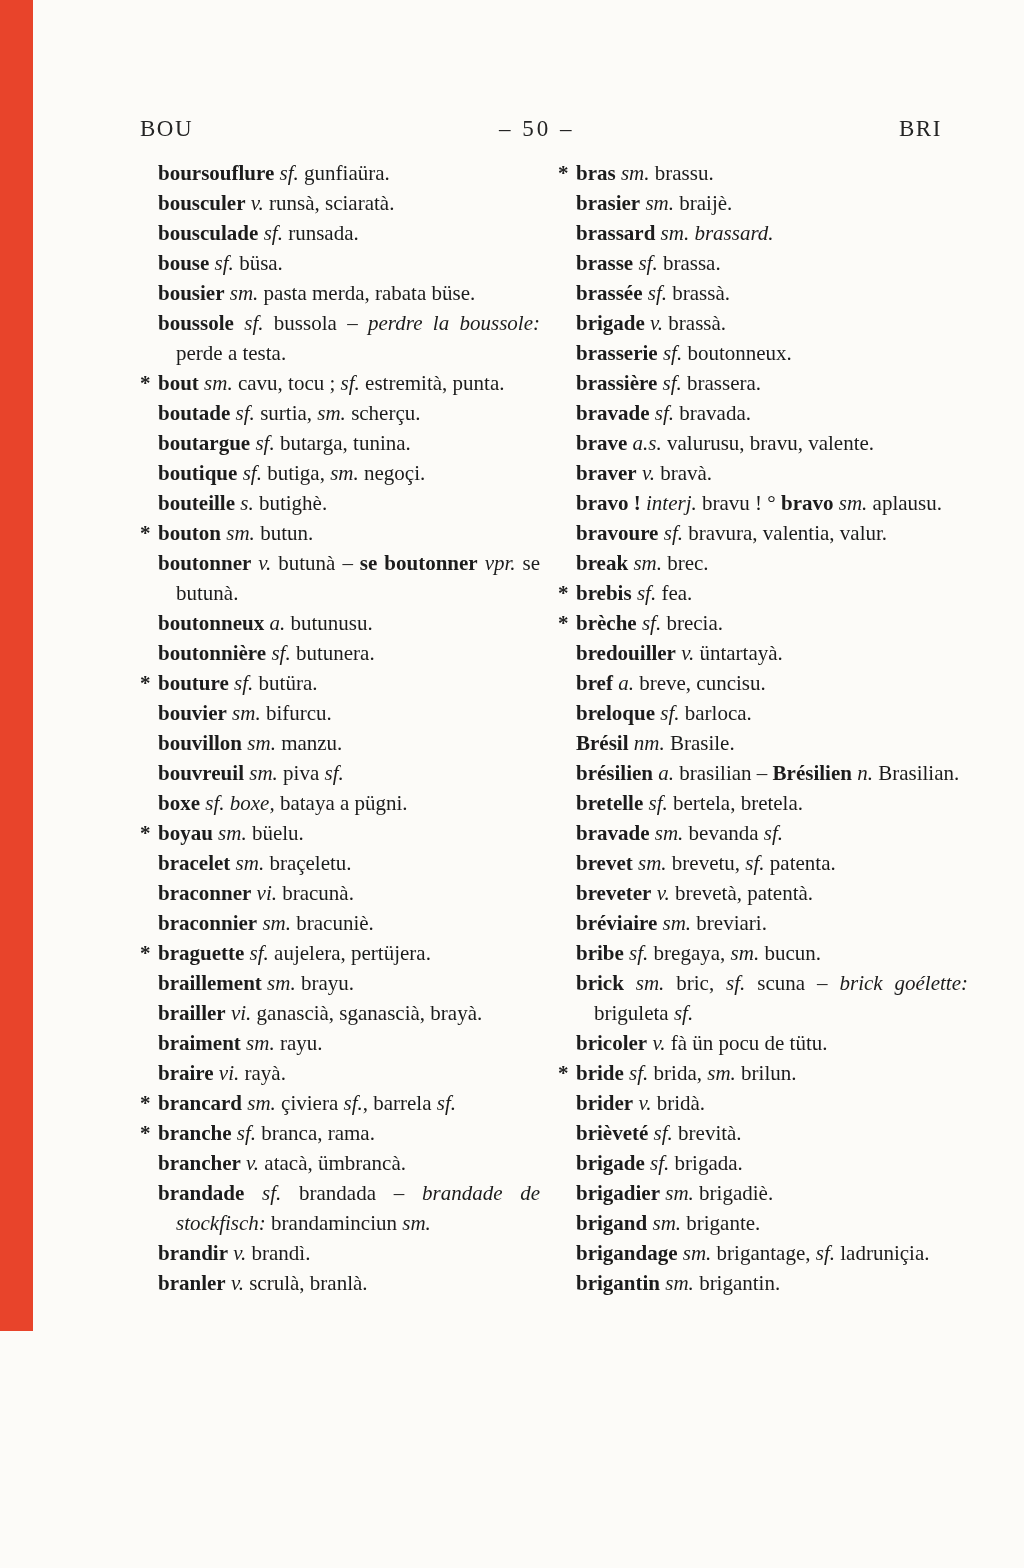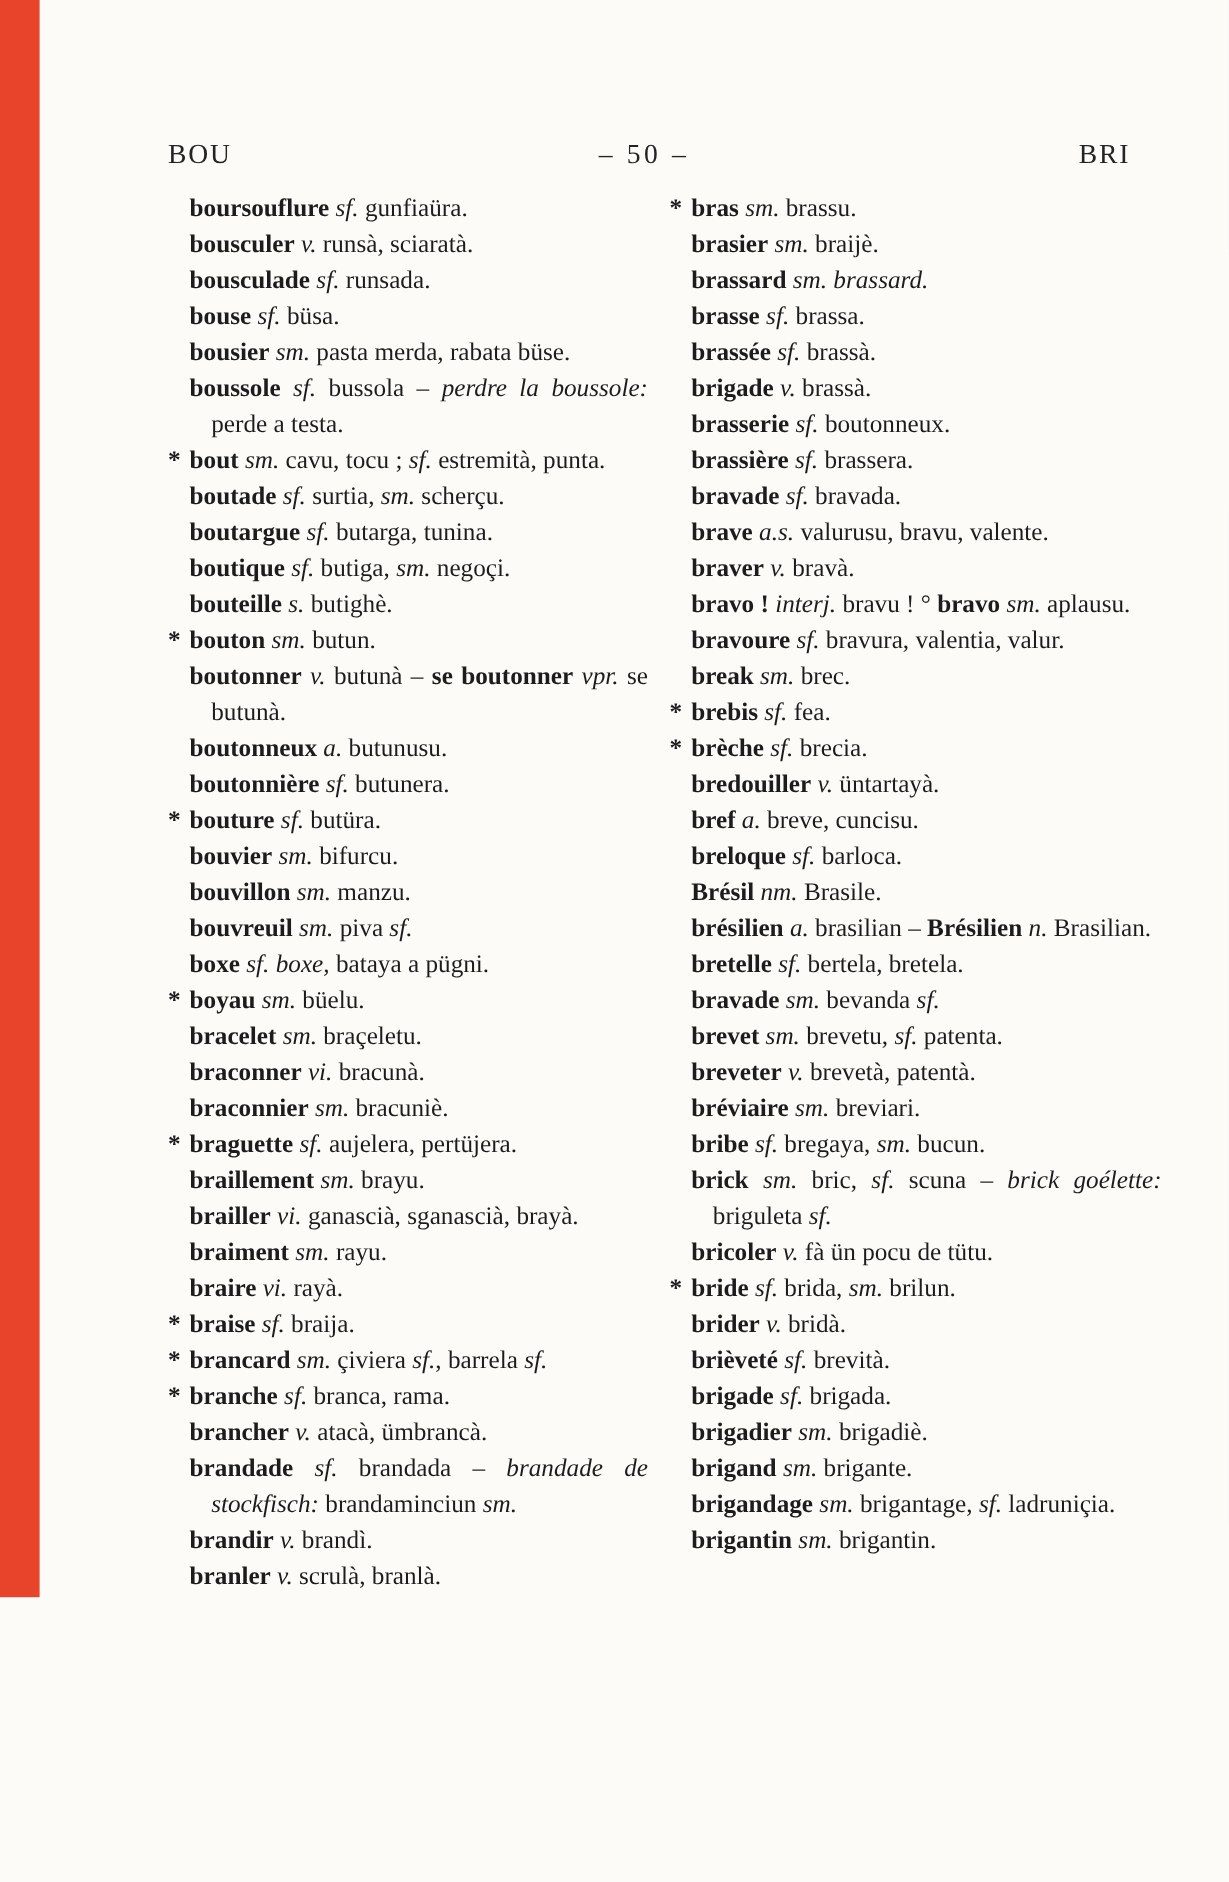--- a/index.html
+++ b/index.html
@@ -88,21 +88,20 @@
       <div class="entry"><span class="star"></span><span class="b">boxe</span><span class="i"> sf. boxe,</span><span class="t"> bataya a pügni.</span></div>
       <div class="entry"><span class="star">*</span><span class="b">boyau</span><span class="i"> sm.</span><span class="t"> büelu.</span></div>
       <div class="entry"><span class="star"></span><span class="b">bracelet</span><span class="i"> sm.</span><span class="t"> braçeletu.</span></div>
       <div class="entry"><span class="star"></span><span class="b">braconner</span><span class="i"> vi.</span><span class="t"> bracunà.</span></div>
       <div class="entry"><span class="star"></span><span class="b">braconnier</span><span class="i"> sm.</span><span class="t"> bracuniè.</span></div>
       <div class="entry"><span class="star">*</span><span class="b">braguette</span><span class="i"> sf.</span><span class="t"> aujelera, pertüjera.</span></div>
       <div class="entry"><span class="star"></span><span class="b">braillement</span><span class="i"> sm.</span><span class="t"> brayu.</span></div>
       <div class="entry"><span class="star"></span><span class="b">brailler</span><span class="i"> vi.</span><span class="t"> ganascià, sganascià, brayà.</span></div>
       <div class="entry"><span class="star"></span><span class="b">braiment</span><span class="i"> sm.</span><span class="t"> rayu.</span></div>
       <div class="entry"><span class="star"></span><span class="b">braire</span><span class="i"> vi.</span><span class="t"> rayà.</span></div>
-      <div class="entry"><span class="star">*</span><span class="b">braise</span><span class="i"> sf.</span><span class="t"> braija.</span></div>
       <div class="entry"><span class="star">*</span><span class="b">brancard</span><span class="i"> sm.</span><span class="t"> çiviera </span><span class="i">sf.</span><span class="t">, barrela </span><span class="i">sf.</span></div>
       <div class="entry"><span class="star">*</span><span class="b">branche</span><span class="i"> sf.</span><span class="t"> branca, rama.</span></div>
       <div class="entry"><span class="star"></span><span class="b">brancher</span><span class="i"> v.</span><span class="t"> atacà, ümbrancà.</span></div>
       <div class="entry"><span class="star"></span><span class="b">brandade</span><span class="i"> sf.</span><span class="t"> brandada – </span><span class="i">brandade de stockfisch:</span><span class="t"> brandaminciun </span><span class="i">sm.</span></div>
       <div class="entry"><span class="star"></span><span class="b">brandir</span><span class="i"> v.</span><span class="t"> brandì.</span></div>
       <div class="entry"><span class="star"></span><span class="b">branler</span><span class="i"> v.</span><span class="t"> scrulà, branlà.</span></div>
     </div>
   <div class="col col-right">
       <div class="entry"><span class="star">*</span><span class="b">bras</span><span class="i"> sm.</span><span class="t"> brassu.</span></div>
       <div class="entry"><span class="star"></span><span class="b">brasier</span><span class="i"> sm.</span><span class="t"> braijè.</span></div>

